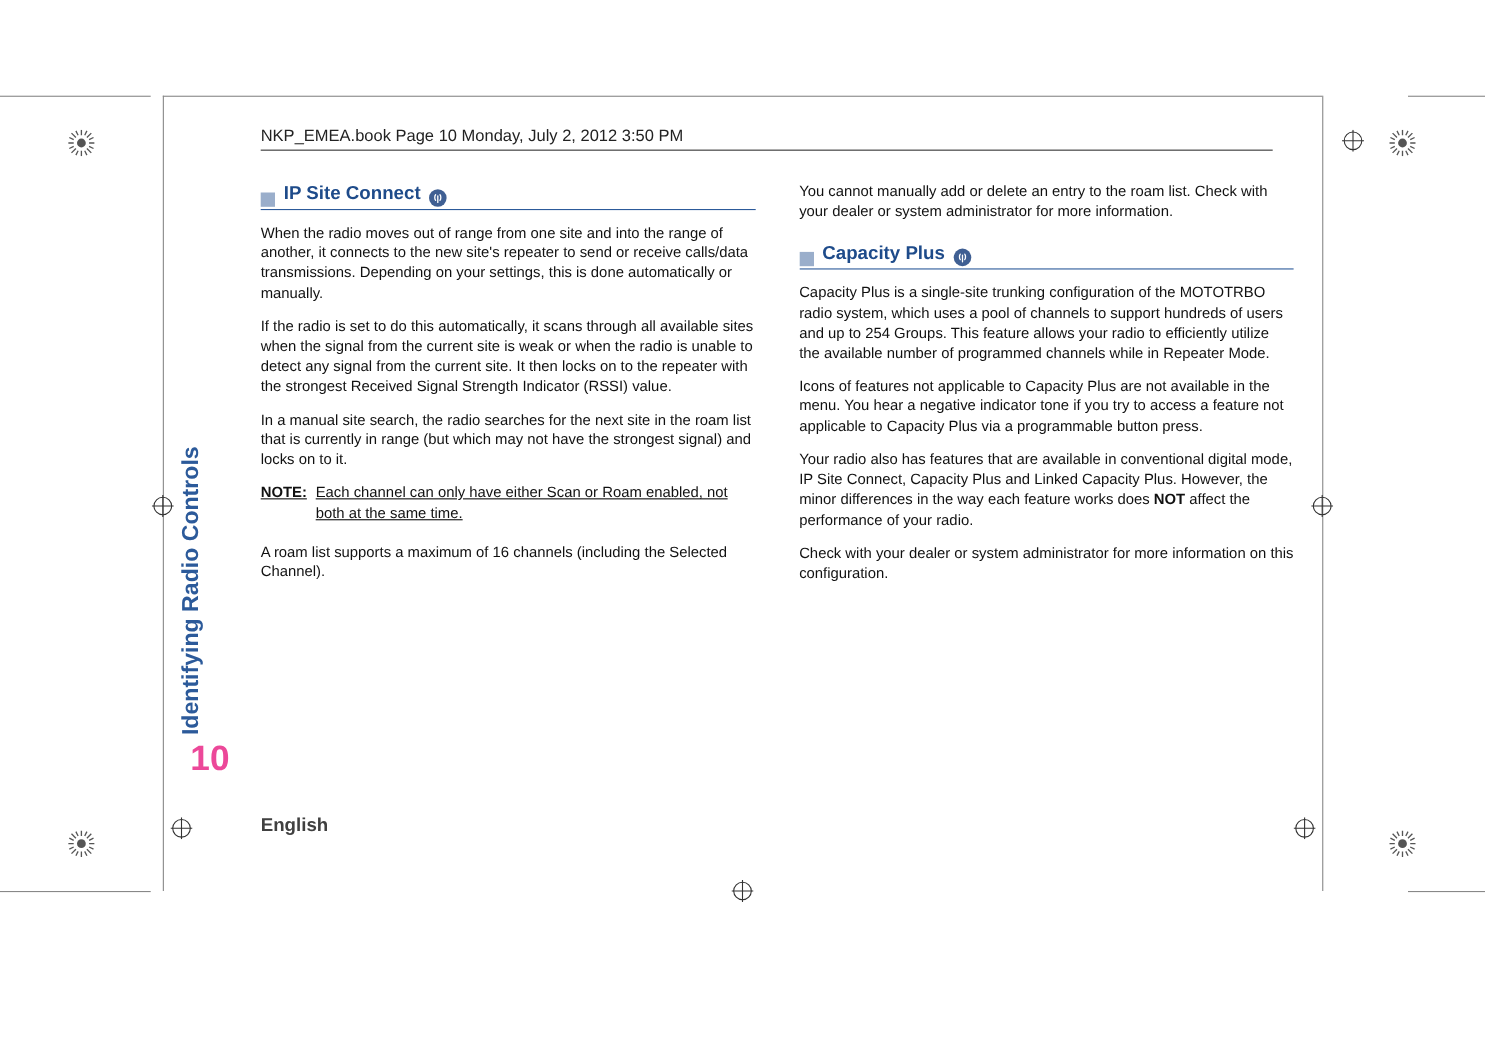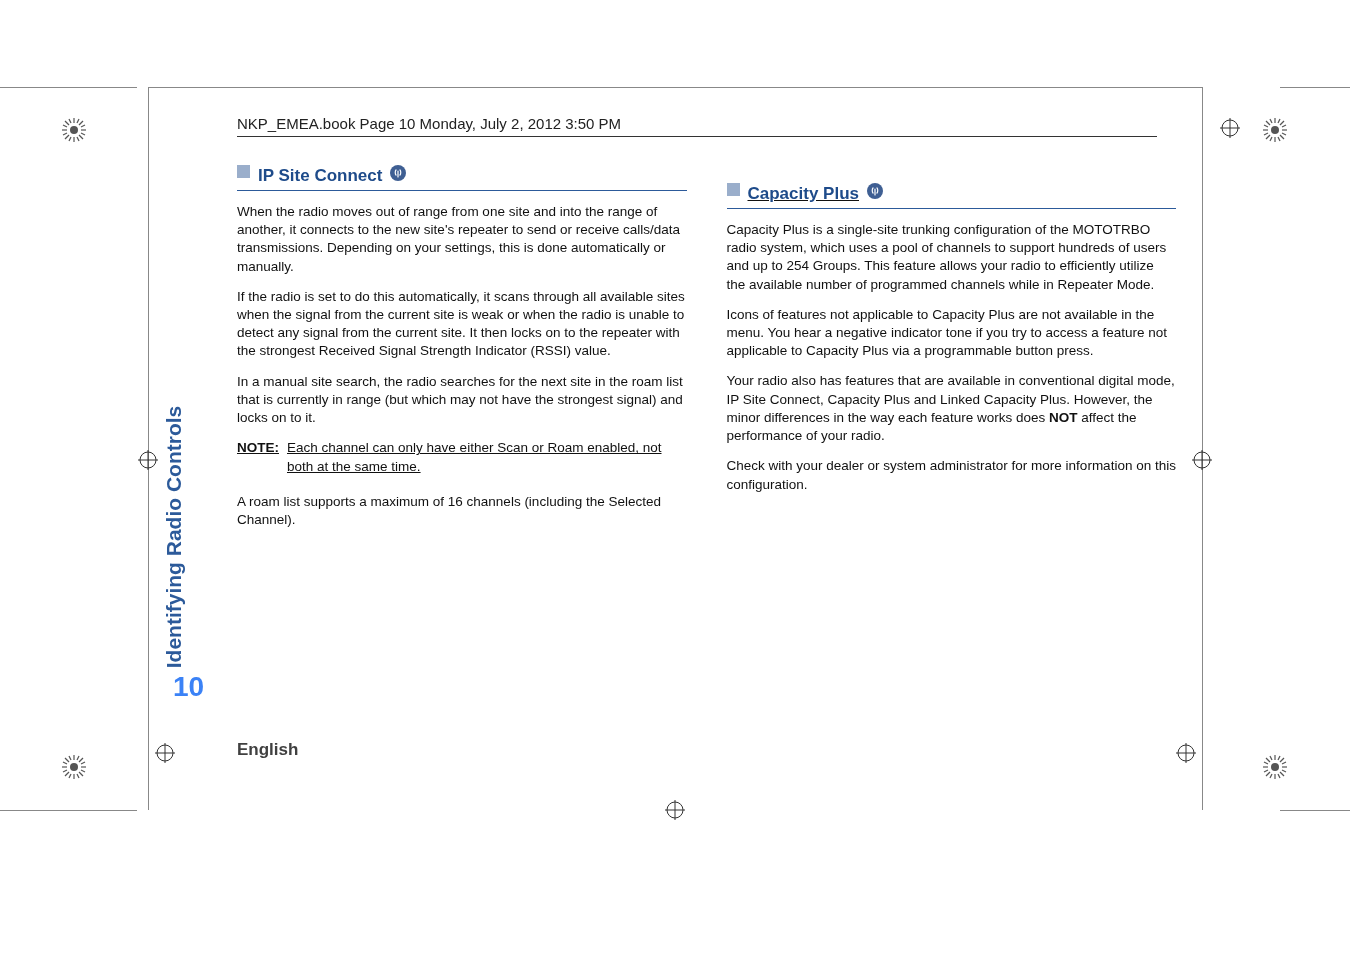--- a/index.html
+++ b/index.html
@@ -71,21 +71,21 @@
     flex: 1;
     font-size: 13.5px;
     line-height: 1.35;
     color: #111;
   }
   .col-left { margin-left: 64px; }
   .col p { margin: 0 0 12px 0; }
 
   .section-heading {
     display: flex;
-    align-items: flex-start;
+    align-items: flex-end;
     gap: 8px;
     margin-bottom: 2px;
   }
   .section-heading .sq {
     width: 13px;
     height: 13px;
     background: #9aaecb;
     flex: none;
   }
   .section-heading .title {
@@ -133,23 +133,23 @@
     color: #2c5a9a;
     font-weight: bold;
     font-size: 21px;
     white-space: nowrap;
   }
 
   .page-number {
     position: absolute;
     left: 0px;
     top: 556px;
-    color: #3b82f6;
+    color: #ec4899;
     font-weight: bold;
-    font-size: 28px;
+    font-size: 32px;
   }
   .lang-label {
     position: absolute;
     left: 64px;
     top: 625px;
     color: #404040;
     font-weight: bold;
     font-size: 17px;
   }
 
@@ -331,22 +331,23 @@
       <p>If the radio is set to do this automatically, it scans through all available sites when the signal from the current site is weak or when the radio is unable to detect any signal from the current site. It then locks on to the repeater with the strongest Received Signal Strength Indicator (RSSI) value.</p>
       <p>In a manual site search, the radio searches for the next site in the roam list that is currently in range (but which may not have the strongest signal) and locks on to it.</p>
       <div class="note-row">
         <span class="note-label">NOTE:</span>
         <span>Each channel can only have either Scan or Roam enabled, not both at the same time.</span>
       </div>
       <p>A roam list supports a maximum of 16 channels (including the Selected Channel).</p>
     </div>
 
     <div class="col">
-
-      <div class="section-heading" style="margin-top:18px;text-decoration:underline;">
+      <p>You cannot manually add or delete an entry to the roam list. Check with your dealer or system administrator for more information.</p>
+
+      <div class="section-heading" style="margin-top:18px;">
         <span class="sq"></span>
         <span class="title">Capacity Plus</span>
         <span class="badge">
           <svg viewBox="0 0 10 10">
               <path d="M3 2 C2 3 2 6 3 7 M7 2 C8 3 8 6 7 7 M5 3 L5 9" stroke="#fff" stroke-width="1.2" fill="none" stroke-linecap="round"></path>
             </svg>
         </span>
       </div>
       <hr class="section-rule">
       <p>Capacity Plus is a single-site trunking configuration of the MOTOTRBO radio system, which uses a pool of channels to support hundreds of users and up to 254 Groups. This feature allows your radio to efficiently utilize the available number of programmed channels while in Repeater Mode.</p>

